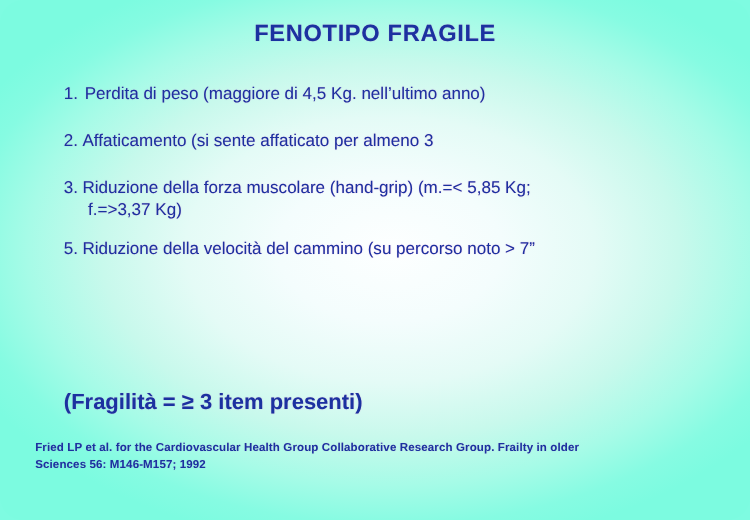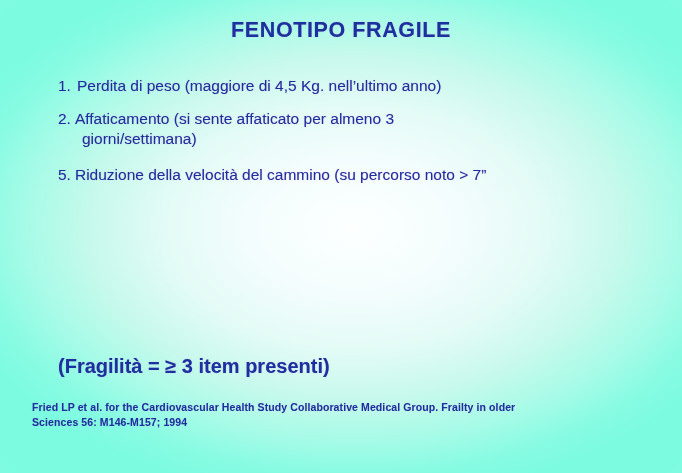--- a/index.html
+++ b/index.html
@@ -68,21 +68,21 @@
   .item .num {
     display: inline-block;
   }
   .item .cont {
     display: block;
     padding-left: 26px;
   }
 
   
   #item-1 { margin-top: 0px; }
-  #item-2 { margin-top: 13px; }
+  #item-2 { margin-top: 23px; }
   #item-3 { margin-top: 22px; }
   #item-4 { margin-top: 24px; }
   #item-5 { margin-top: 16px; }
 
   #item-1 .num { margin-right: 6px; }
   #item-2 .num,
   #item-3 .num,
   #item-4 .num,
   #item-5 .num { margin-right: 4px; }
 
@@ -129,31 +129,34 @@
   <div id="title">FENOTIPO FRAGILE</div>
 
   <div id="list">
 
     <div class="item" id="item-1">
       <span class="num">1.</span><span class="text">Perdita di peso (maggiore di 4,5 Kg. nell’ultimo anno)</span>
     </div>
 
     <div class="item" id="item-2">
       <span class="num">2.</span><span class="text">Affaticamento (si sente affaticato per almeno 3</span>
-      <span class="cont">giorni/settimana)</span>
     </div>
 
+    <div class="item" id="item-3">
+      <span class="num">3.</span><span class="text">Riduzione della forza muscolare (hand-grip) (m.=&lt; 5,85 Kg;</span>
+      <span class="cont">f.=&gt;3,37 Kg)</span>
+    </div>
 
 
     <div class="item" id="item-5">
       <span class="num">5.</span><span class="text">Riduzione della velocità del cammino (su percorso noto &gt; 7”</span>
     </div>
 
   </div>
 
   <div id="summary">(Fragilità = ≥ 3 item presenti)</div>
 
   <div id="citation">
-    <span class="cline">Fried LP et al. for the Cardiovascular Health Study Collaborative Medical Group. Frailty in older</span>
-    <span class="cline">Sciences 56: M146-M157; 1994</span>
+    <span class="cline">Fried LP et al. for the Cardiovascular Health Group Collaborative Research Group. Frailty in older</span>
+    <span class="cline">Sciences 56: M146-M157; 1992</span>
   </div>
 
 </div>
 
 </body></html>

